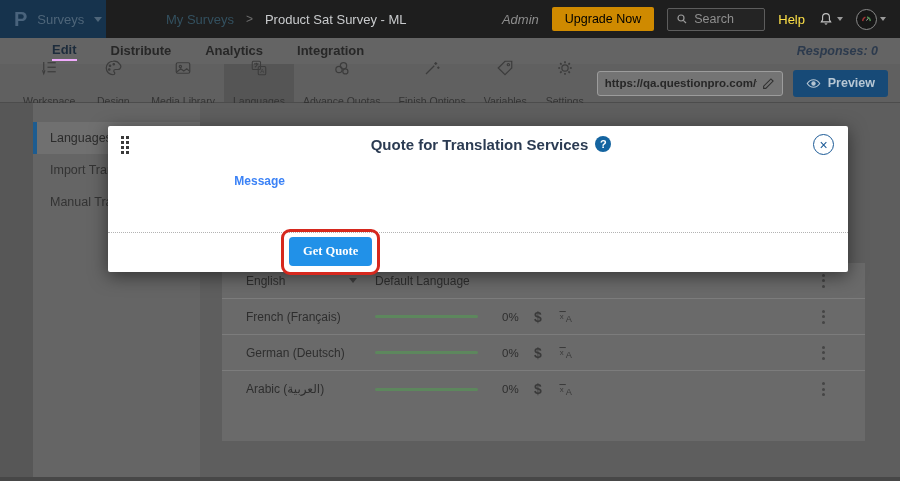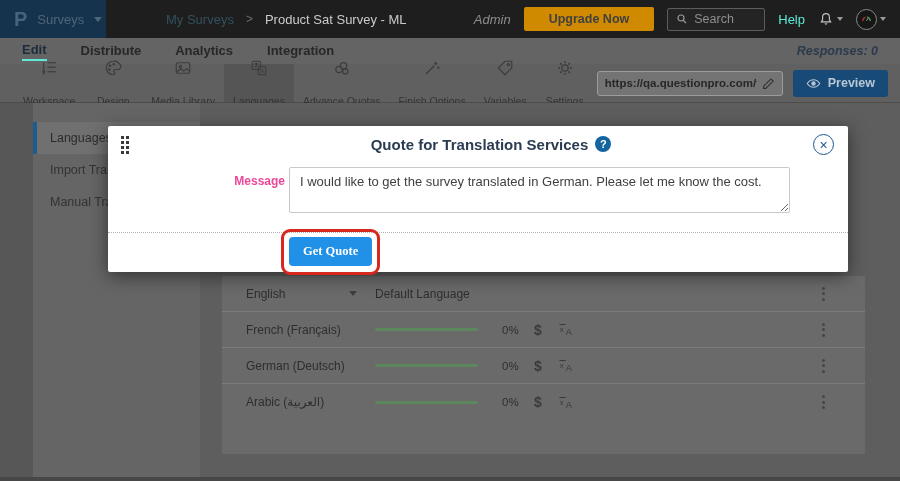--- a/index.html
+++ b/index.html
@@ -12,55 +12,55 @@
   .logo-box { width:106px; height:38px; background:#16334d; display:flex; align-items:center; gap:10px; padding-left:14px; flex:0 0 auto; }
   .logo-p { font-size:20px; font-weight:bold; color:#49637c; line-height:1; }
   .surveys-lbl { font-size:13px; color:#4e6579; }
   .caret { width:0; height:0; border-left:4px solid transparent; border-right:4px solid transparent; border-top:5px solid #4e6579; }
   .crumbs { display:flex; align-items:center; gap:12px; margin-left:22px; font-size:13px; }
   .crumb-root { color:#33505f;margin-left:38px; }
   .crumb-sep { color:#6e6e6e; font-size:12px; }
   .crumb-title { color:#c9cbcd; }
   .hdr-right { margin-left:auto; display:flex; align-items:center; gap:13px; padding-right:14px; }
   .admin { font-size:13px; font-style:italic; color:#8d8d8d; }
-  .upgrade-btn { background:#cf8a00; color:#404040; font-size:12.5px; font-weight:bold; border:none; border-radius:2px; padding:5px 25px; cursor:pointer; }
+  .upgrade-btn { background:#cf8a00; color:#000000; font-size:12.5px; font-weight:normal; border:none; border-radius:2px; padding:5px 13px; cursor:pointer; }
   .search-box { display:flex; align-items:center; gap:6px; width:98px; height:23px; background:#242424; border:1px solid #5d5d5d; border-radius:2px; padding:0 8px; }
   .search-box input { background:transparent; border:none; outline:none; color:#969696; font-size:12.5px; width:70px; font-family:"Liberation Sans",sans-serif; }
   .search-box input::placeholder { color:#8f8f8f; }
-  .help-lbl { font-size:13px; color:#5eead4; }
+  .help-lbl { font-size:13px; color:#fde047; }
   .icn-grey { color:#c3c3c3; }
   .mini-caret { width:0; height:0; border-left:3.5px solid transparent; border-right:3.5px solid transparent; border-top:4px solid #9a9a9a; margin-left:3px; }
   .bell-wrap, .avatar-wrap { display:flex; align-items:center; }
   .avatar-ring { width:21px; height:21px; border-radius:50%; border:1.5px solid #8a8a8a; background:#161616; display:flex; align-items:center; justify-content:center; }
 
   
   .navbar { position:absolute; left:0; top:38px; width:900px; height:26px; background:#646464; display:flex; align-items:center; padding:0 22px; gap:34px; }
   .nav-tab { font-size:13px; font-weight:bold; color:#272727; padding-bottom:2px; cursor:pointer; }
-  .nav-tab.active { color:#1d2c3c; border-bottom:2px solid #5eead4; }
+  .nav-tab.active { color:#1d2c3c; border-bottom:2px solid #f0abfc;margin-left:30px; }
   .responses { margin-left:auto; font-size:12.5px; color:#2c3a4d; font-weight:bold;font-style:italic; }
 
   
   .toolbar { position:absolute; left:0; top:64px; width:900px; height:39px; background:#606060; border-bottom:1px solid #4c4c4c; display:flex; align-items:stretch; padding-left:14px; }
   .tool-item { display:flex; flex-direction:column; align-items:center; justify-content:center; gap:18px; padding:0 9px; min-width:58px; color:#3c3c3c; cursor:pointer; }
   .tool-item.active { background:#555555; }
   .tool-item .tlabel { font-size:10.5px; color:#333333; white-space:nowrap; }
   .tool-right { margin-left:auto; display:flex; align-items:center; gap:10px; padding-right:12px; }
   .url-box { display:flex; align-items:center; width:186px; height:25px; background:#747474; border:1px solid #9c9c9c; border-radius:3px; padding:0 7px; gap:5px; }
   .url-box input { flex:1; min-width:0; background:transparent; border:none; outline:none; font-size:11.5px; color:#272727; font-weight:bold; font-family:"Liberation Sans",sans-serif; }
   .preview-btn { display:flex; align-items:center; gap:7px; background:#174a77; color:#b7c7d4; border:none; border-radius:3px; padding:6px 13px; font-size:12.5px; font-weight:bold; cursor:pointer; }
 
   
   .content { position:absolute; left:0; top:103px; width:900px; height:374px; background:#5e5e5e; }
   .left-rail { position:absolute; left:0; top:0; width:33px; height:374px; background:#575757; }
   .side-panel { position:absolute; left:33px; top:0; width:167px; height:374px; background:#656565; }
   .side-item { height:32px; display:flex; align-items:center; padding-left:13px; font-size:12.5px; color:#333333; cursor:pointer; border-left:4px solid transparent; white-space:nowrap; overflow:hidden; }
   .side-item.first { margin-top:19px; }
   .side-item.active { background:#707070; border-left:4px solid #1d5c90; color:#2b2b2b; }
 
-  .lang-card { position:absolute; left:222px; top:173px; width:643px; height:178px; background:#6a6a6a; }
+  .lang-card { position:absolute; left:222px; top:160px; width:643px; height:178px; background:#6a6a6a; }
   .lrow { height:36px; display:flex; align-items:center; border-bottom:1px solid #7c7c7c; }
   .lrow:last-child { border-bottom:none; }
   .cell-name { width:153px; display:flex; align-items:center; padding-left:24px; font-size:12px; color:#2e2e2e; flex:0 0 auto; }
   .dd-caret { width:0; height:0; border-left:4px solid transparent; border-right:4px solid transparent; border-top:5px solid #3e3e3e; margin-left:auto; margin-right:18px; cursor:pointer; }
   .default-lang { font-size:12px; color:#2e2e2e; }
   .progress-line { width:103px; height:3px; border-radius:2px; background:#5d875d; flex:0 0 auto; }
   .pct { font-size:11.5px; color:#2e2e2e; margin-left:24px; width:22px; }
   .dollar { font-size:14px; font-weight:bold; color:#3a3a3a; margin-left:10px; cursor:pointer; }
   .trans-ic { margin-left:16px; color:#3a3a3a; cursor:pointer; }
   .kebab { margin-left:auto; margin-right:40px; display:flex; flex-direction:column; gap:2.5px; cursor:pointer; }
@@ -68,21 +68,21 @@
   .bottom-strip { position:absolute; left:0; top:374px; width:900px; height:4px; background:#474747; }
 
   
   .modal { position:absolute; left:108px; top:126px; width:740px; height:146px; background:#ffffff; border-radius:2px; box-shadow:0 4px 18px rgba(0,0,0,.5); }
   .modal-head { position:relative; height:36px; display:flex; align-items:center; justify-content:center;padding-left:26px; }
   .drag-handle { position:absolute; left:13px; top:10px; display:grid; grid-template-columns:repeat(2,3px); grid-auto-rows:3px; gap:2px; cursor:grab; }
   .drag-handle i { background:#3a3a3a; }
   .modal-title { font-size:15px; font-weight:bold; color:#2b3b52; }
   .help-circ { width:16px; height:16px; border-radius:50%; background:#1464a0; color:#ffffff; font-size:11px; font-weight:bold; display:inline-flex; align-items:center; justify-content:center; margin-left:7px; cursor:pointer; }
   .close-circ { position:absolute; right:14px; top:8px; width:21px; height:21px; border-radius:50%; border:1.5px solid #1b5a96; color:#1b5a96; font-size:14px; line-height:1; display:flex; align-items:center; justify-content:center; cursor:pointer; }
-  .msg-label { position:absolute; left:117px; top:48px; width:60px; text-align:right; font-size:12px; font-weight:bold; color:#ec4899; }
+  .msg-label { position:absolute; left:117px; top:48px; width:60px; text-align:right; font-size:12px; font-weight:bold; color:#3b82f6; }
   .msg-area { position:absolute; left:181px; top:41px; width:501px; height:46px; border:1px solid #c9c9c9; border-radius:2px; font-size:13px; color:#404040; padding:6px 10px; resize:vertical; font-family:"Liberation Sans",sans-serif; outline:none; }
   .dotted-div { position:absolute; left:0; top:106px; width:740px; border-top:1px dotted #b3b3b3; }
   .btn-wrap { position:absolute; left:181px; top:111px; }
   .get-quote-btn { background:#2191e8; color:#ffffff; border:none; border-radius:4px; font-size:12.5px; font-weight:bold; padding:7px 14px; cursor:pointer;font-family:Liberation Serif, serif; }
   .red-ring { position:absolute; left:-8px; top:-8px; right:-8px; bottom:-9px; border:3.5px solid #d6281e; border-radius:9px; pointer-events:none; }
 </style>
 </head>
 <body>
 
 <div class="header">
@@ -361,19 +361,18 @@
         <i></i>
         <i></i>
         <i></i>
         <i></i>
       </span>
     <span class="modal-title">Quote for Translation Services</span>
     <span class="help-circ">?</span>
     <span class="close-circ">×</span>
   </div>
   <label class="msg-label">Message</label>
-  <textarea class="msg-area" style="">I would like to get the survey translated in German. Please let me know the cost.</textarea>
   <div class="dotted-div"></div>
   <div class="btn-wrap">
     <button class="get-quote-btn">Get Quote</button>
     <span class="red-ring"></span>
   </div>
 </div>
 
 </body></html>

